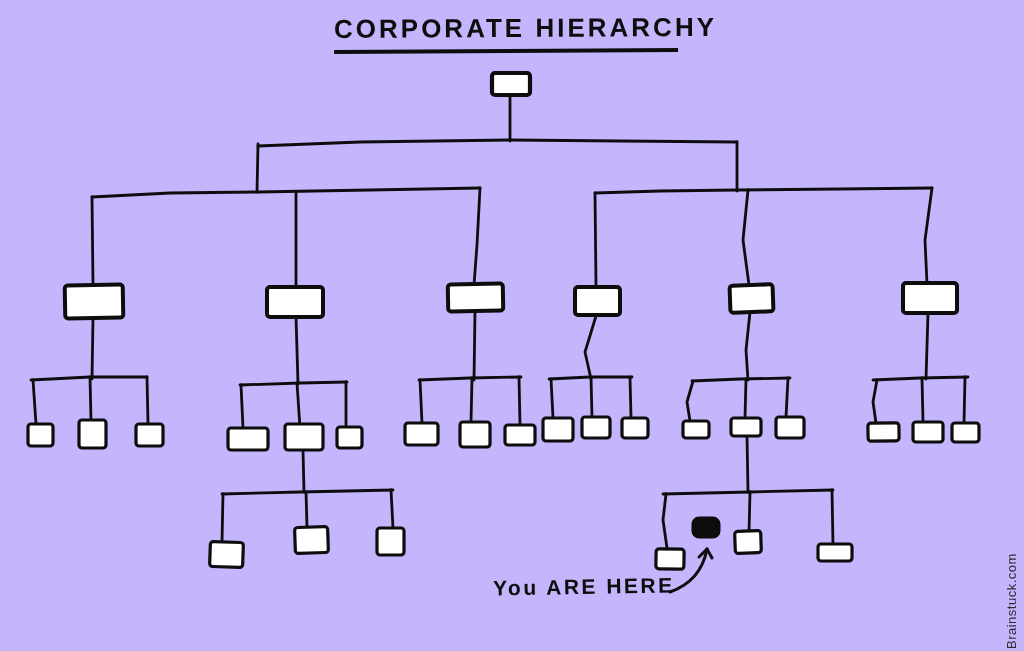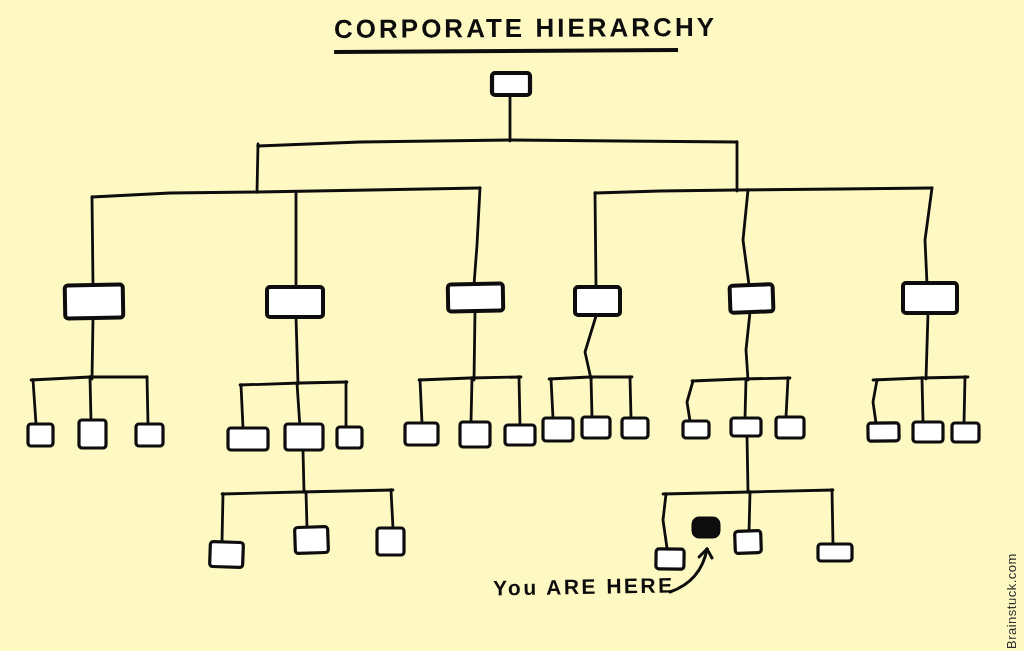--- a/index.html
+++ b/index.html
@@ -1,19 +1,19 @@
 <!DOCTYPE html>
 <html><head>
 <meta charset="utf-8">
 <style>
   html,body{margin:0;padding:0;background:#ffffff;}
   .page{
     position:relative;
     width:1024px;height:651px;
-    background:#fef9c3;
+    background:#c4b5fd;
     overflow:hidden;
     font-family:"Liberation Sans", sans-serif;
   }
   .title{
     position:absolute;
     left:334px;top:13px;width:344px;
     text-align:center;
     font-weight:700;
     font-size:26px;
     letter-spacing:3px;

